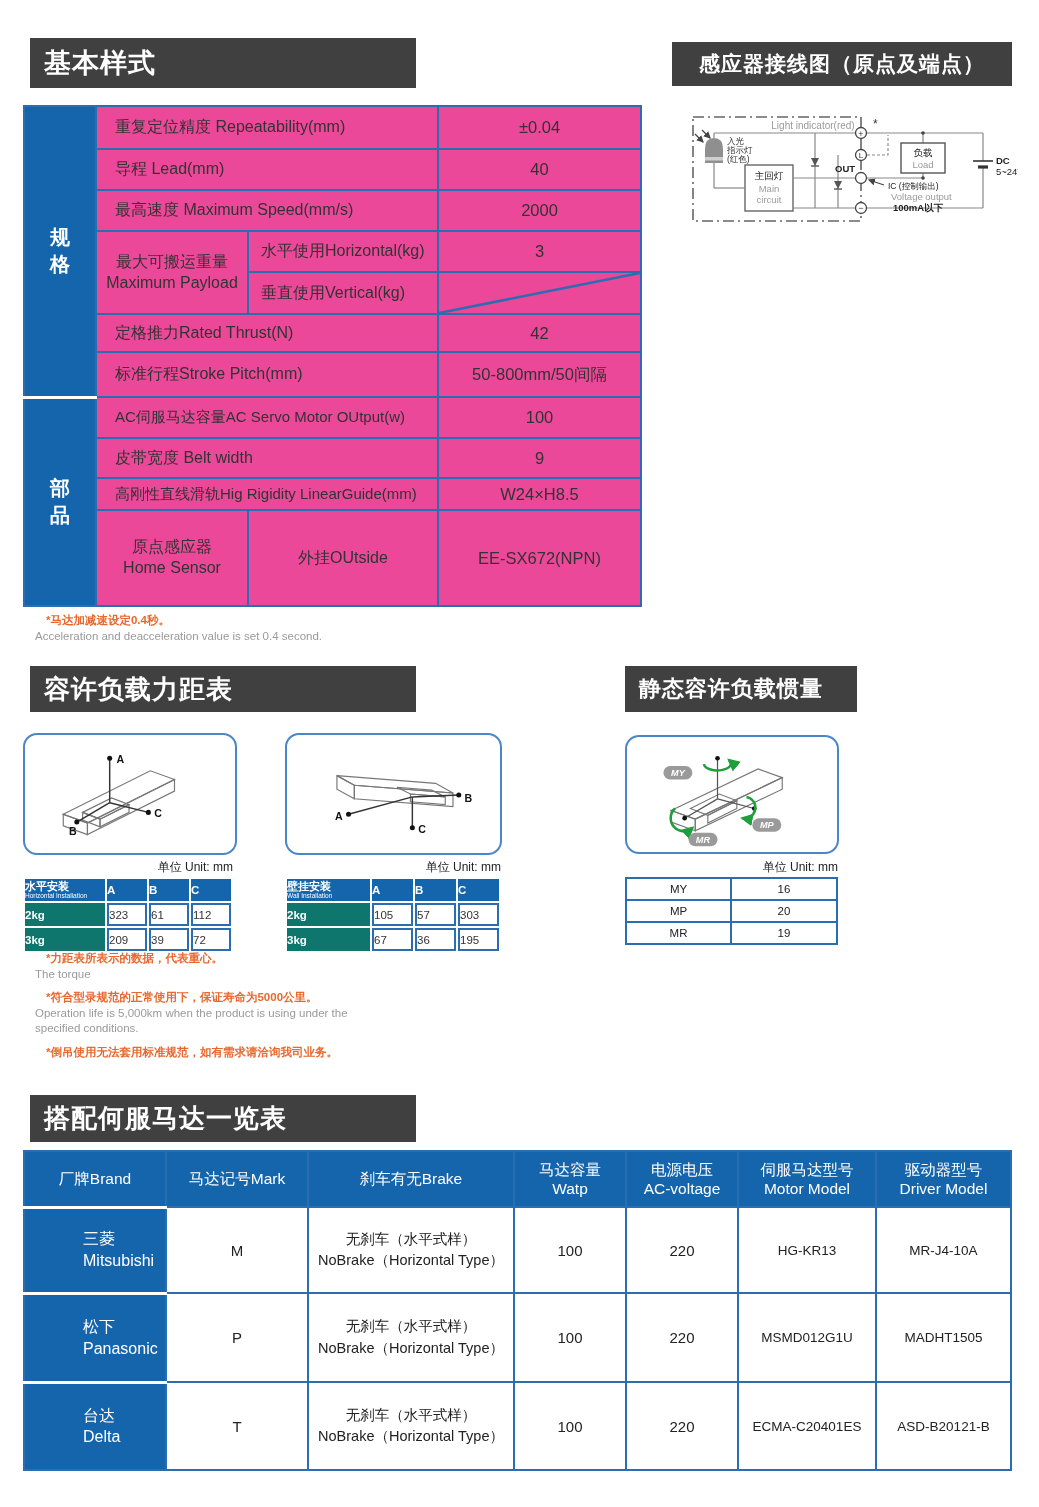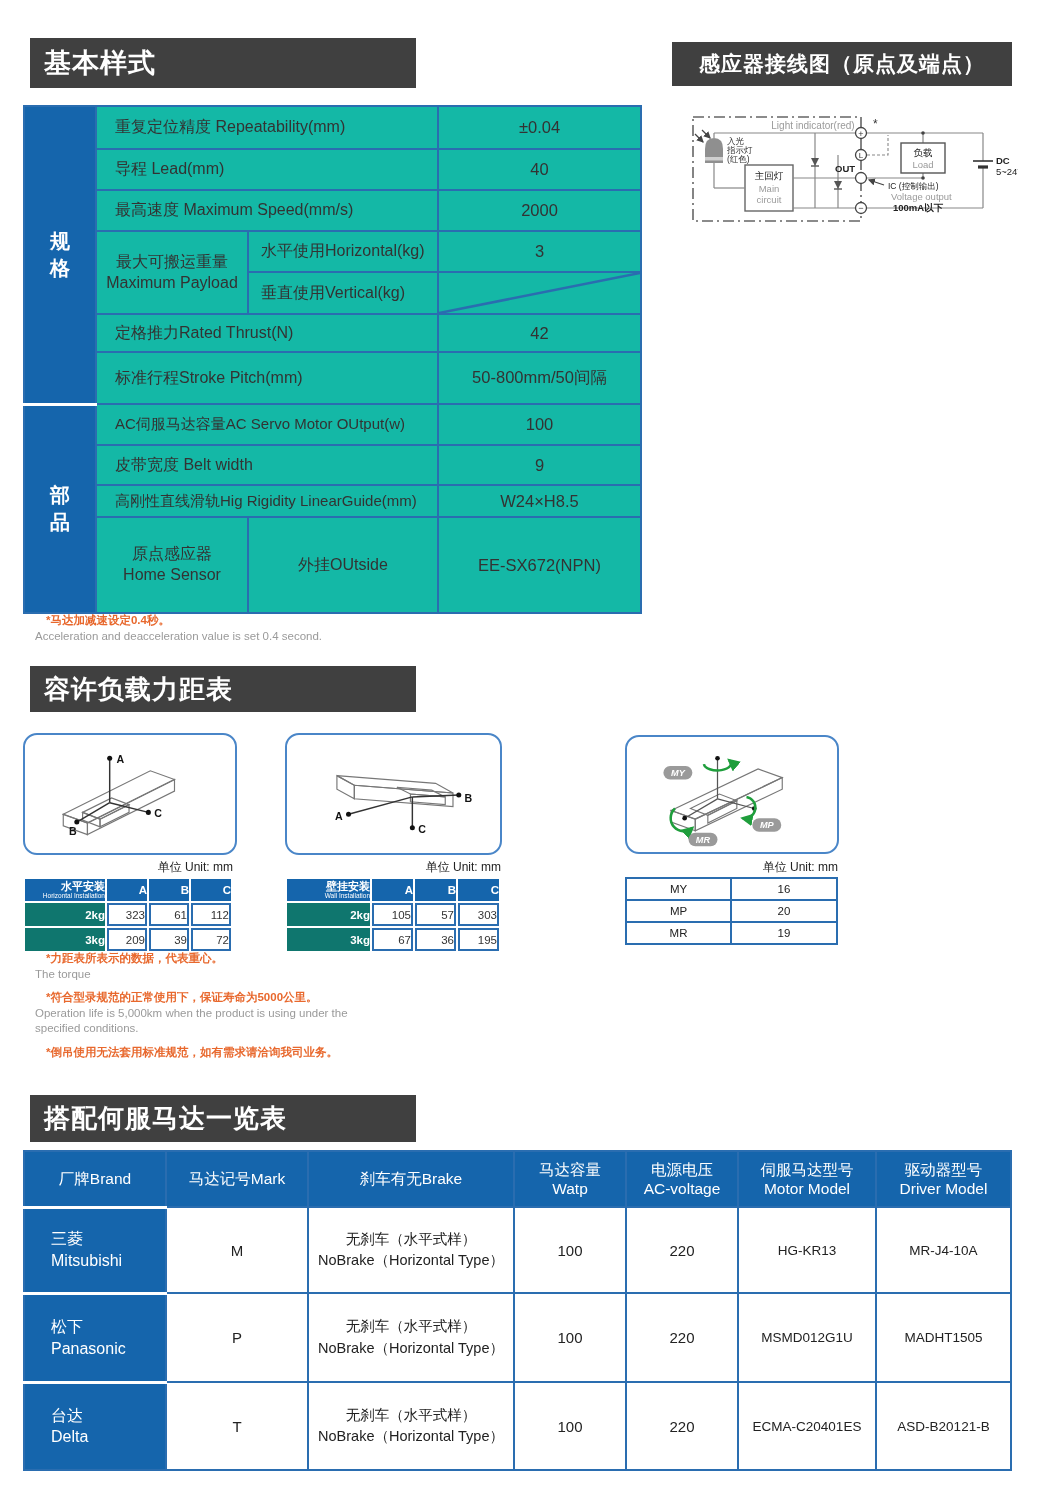--- a/index.html
+++ b/index.html
@@ -11,21 +11,21 @@
   .bar { position:absolute; background:#404040; color:#fff; font-weight:bold; letter-spacing:1px; }
   .bar-basic   { left:30px;  top:38px;   width:386px; height:50px; font-size:27px; line-height:50px; padding-left:14px; }
   .bar-wiring  { left:672px; top:42px;   width:340px; height:44px; font-size:21px; line-height:44px; text-align:center; }
   .bar-moment  { left:30px;  top:666px;  width:386px; height:46px; font-size:26px; line-height:46px; padding-left:14px; }
   .bar-inertia { left:625px; top:666px;  width:232px; height:46px; font-size:22px; line-height:46px; padding-left:14px; }
   .bar-motor   { left:30px;  top:1095px; width:386px; height:47px; font-size:26px; line-height:47px; padding-left:14px; }
 
   
   table { border-collapse:collapse; }
   .spec { position:absolute; left:23px; top:105px; width:617px; table-layout:fixed; }
-  .spec td { border:2px solid #2A6DB0; font-size:16px; color:#333; vertical-align:middle; background:#14b8a6; }
+  .spec td { border:2px solid #2A6DB0; font-size:16px; color:#333; vertical-align:middle; background:#ec4899; }
   .spec td.lbl { padding-left:18px; text-align:left; }
   .spec td.lbl2 { padding-left:12px; text-align:left;margin-left:48px; }
   .spec td.ctr { text-align:center; }
   .spec td.val { text-align:center; font-size:16.5px; }
   .spec td.side { background:#1565AC; color:#fff; text-align:center; border:2px solid #2A6DB0; }
   .spec td.side-parts { border-top:3px solid #ffffff; }
   .vstack { display:inline-block; width:1.1em; word-break:break-all; font-size:20px; font-weight:bold; line-height:1.35; }
   .two-line span { display:block; line-height:1.3; }
   .diag-cell { position:relative; padding:0; }
   .diag-cell svg { position:absolute; inset:0; width:100%; height:100%; }
@@ -46,21 +46,21 @@
 
   .unit { position:absolute; font-size:12px; color:#222; text-align:right; }
   .unit1 { left:23px;  top:859px; width:210px; }
   .unit2 { left:285px; top:859px; width:216px; }
   .unit3 { left:625px; top:859px; width:213px; }
 
   
   .mini { position:absolute; border-collapse:separate; border-spacing:2px; table-layout:fixed; }
   .t-horiz { left:23px;  top:877px; width:210px; }
   .t-wall  { left:285px; top:877px; width:216px; }
-  .mini th, .mini td { text-align:right; vertical-align:middle; }
+  .mini th, .mini td { text-align:left; vertical-align:middle; }
   .mini th { background:#1565AC; color:#fff; height:22px; }
   .mini th .zh { display:block; font-size:11px; font-weight:bold; line-height:1.0; }
   .mini th .en { display:block; font-size:6.5px; font-weight:normal; line-height:1.2; }
   .mini th.abc { font-size:11.5px; }
   .mini td.kg { background:#0f766e; color:#fff; font-weight:bold; font-size:11.5px; height:23px; }
   .mini td.v { border:2px solid #2A6DB0; font-size:11.5px; background:#fff; }
 
   
   .t-inertia { position:absolute; left:625px; top:877px; width:213px; border-collapse:collapse; table-layout:fixed; }
   .t-inertia td { border:2px solid #2A6DB0; height:22px; text-align:center; font-size:11.5px; color:#222; background:#fff; }
@@ -70,21 +70,21 @@
   .red-notes .blk { margin-bottom:9px; }
 
   
   .motor { position:absolute; left:23px; top:1150px; width:987px; table-layout:fixed; }
   .motor th, .motor td { border:2px solid #2A6DB0; vertical-align:middle; text-align:center; }
   .motor th { background:#1565AC; color:#fff; font-size:15.5px; font-weight:normal; height:56px; line-height:1.25; }
   .motor th span { display:block; }
   .motor th span:empty { display:none; }
   .motor td { background:#fff; font-size:15px; color:#222; }
   .motor td.brand { background:#1565AC; color:#fff; text-align:left; padding-left:26px; font-size:16px; border-top:3px solid #fff; }
-  .motor td.brand span { display:block; line-height:1.35; }
+  .motor td.brand span { display:block; line-height:1.35;margin-left:32px; }
   .motor td.brake span { display:block; font-size:14.5px; line-height:1.45; }
   .motor td.model { font-size:13.5px; }
 
   svg text { font-family:"Liberation Sans","DejaVu Sans",sans-serif; }
 </style>
 </head>
 <body>
 
 <div class="page">
 
@@ -125,21 +125,21 @@
       <td class="diag-cell">
         <svg viewBox="0 0 100 100" preserveAspectRatio="none">
               <line x1="0" y1="100" x2="100" y2="0" stroke="#2A6DB0" stroke-width="2.5" vector-effect="non-scaling-stroke"></line>
             </svg>
       </td>
     </tr>
     <tr style="height:38px">
       <td class="lbl" colspan="2">定格推力Rated Thrust(N)</td>
       <td class="val">42</td>
     </tr>
-    <tr style="height:52px">
+    <tr style="height:45px">
       <td class="lbl" colspan="2">标准行程Stroke Pitch(mm)</td>
       <td class="val">50-800mm/50间隔</td>
     </tr>
     <tr style="height:41px">
       <td class="side side-parts" rowspan="4"><span class="vstack">部品</span></td>
       <td class="lbl" colspan="2" style="font-size:15px">AC伺服马达容量AC Servo Motor OUtput(w)</td>
       <td class="val">100</td>
     </tr>
     <tr style="height:40px">
       <td class="lbl" colspan="2">皮带宽度 Belt width</td>
@@ -250,20 +250,21 @@
     </g>
     <text x="313" y="61" font-size="9.5" font-weight="bold" fill="#222">DC</text>
     <text x="313" y="72" font-size="9.5" fill="#222">5~24V</text>
 
     <text x="205" y="86" font-size="8.5" fill="#222">IC (控制输出)</text>
     <text x="208" y="97" font-size="9.5" fill="#9a9a9a">Voltage output</text>
     <text x="210" y="108" font-size="9.5" font-weight="bold" fill="#222">100mA以下</text>
   </svg>
 
   <div class="bar bar-moment">容许负载力距表</div>
+  <div class="bar bar-inertia">静态容许负载惯量</div>
 
   <div class="diag-box diag1">
     <svg viewBox="0 0 214 122">
       <g fill="none" stroke="#777" stroke-width="1.2">
         <polygon points="38,82 128,37 153,46 63,91"></polygon>
         <polygon points="38,82 63,91 63,103 38,94"></polygon>
         <polygon points="63,91 153,46 153,58 63,103"></polygon>
         <polygon points="58,80 88,65 106,72 76,87"></polygon>
         <polygon points="76,87 106,72 106,80 76,95"></polygon>
         <polygon points="58,80 76,87 76,95 58,88"></polygon>

